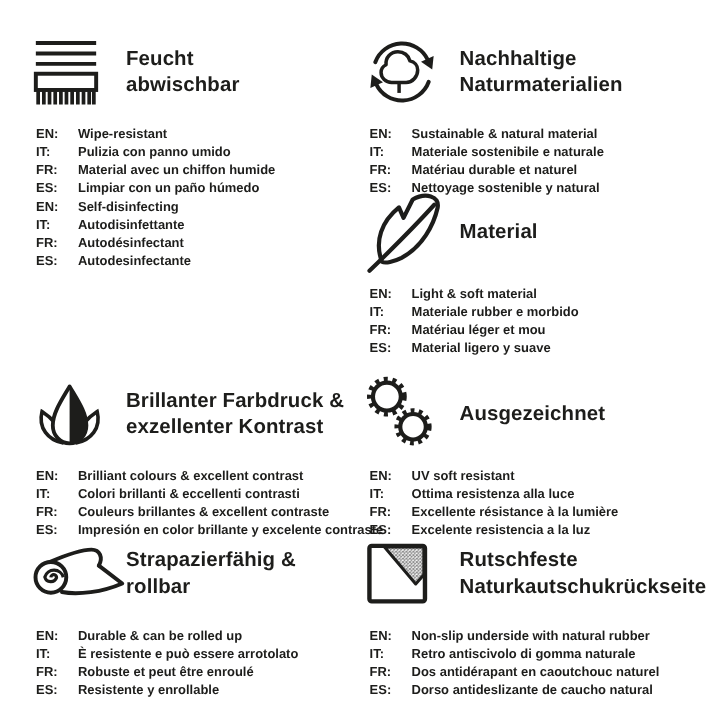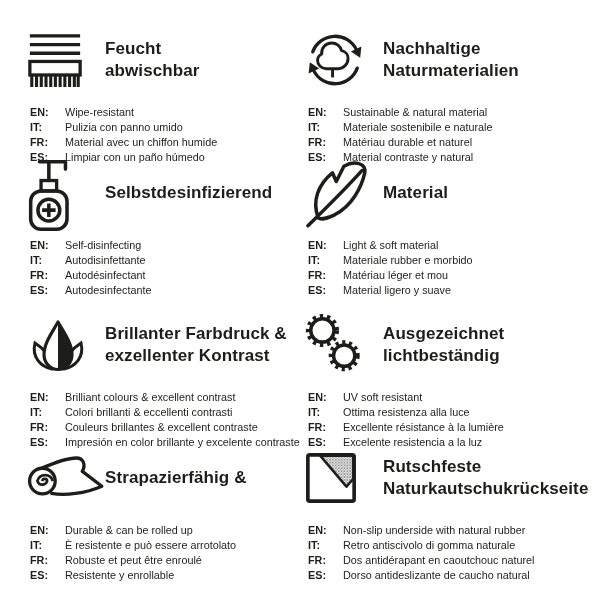--- a/index.html
+++ b/index.html
@@ -8,21 +8,21 @@
          display:grid;grid-template-columns:272px 1fr;grid-template-rows:133px 152px 133px auto;column-gap:6px;}
   .feature{overflow:visible;}
   .head{height:72px;display:flex;align-items:center;}
   .icon-box{flex:0 0 66px;width:66px;display:flex;align-items:center;justify-content:flex-start;}
   .icon-box svg{display:block;overflow:visible;}
   .title{margin:0 0 0 13px;font-size:17px;font-weight:700;line-height:1.27;letter-spacing:.1px;}
   .title span{display:block;white-space:nowrap;}
   .langs{list-style:none;margin:9px 0 0 0;padding:0 0 0 4px;}
   .langs li{display:flex;font-size:10.8px;line-height:15px;}
   .ll{flex:0 0 35px;width:35px;font-weight:700;}
-  .lt{font-weight:400;white-space:nowrap;text-align:center;}
+  .lt{font-weight:700;white-space:nowrap;text-align:center;}
   svg *{vector-effect:none;}
   .st{stroke:#1d1d1b;fill:none;}
 </style>
 </head>
 <body>
 
 <div class="sheet">
 
   <section class="feature">
     <div class="head">
@@ -83,41 +83,26 @@
       <li>
           <span class="ll">IT:</span>
           <span class="lt">Materiale sostenibile e naturale</span>
         </li>
       <li>
           <span class="ll">FR:</span>
           <span class="lt">Matériau durable et naturel</span>
         </li>
       <li>
           <span class="ll">ES:</span>
-          <span class="lt">Material contraste y natural</span>
-        </li>
-    </ul>
-  </section>
-
-  <section class="feature">
-    <div class="head">
-      <div class="icon-box">
-        <svg width="54" height="82" viewBox="0 0 52 78">
-          <path class="st" stroke-width="3.4" stroke-linecap="round" stroke-linejoin="round" d="M13 9 H38 V16 M22 27 V9"></path>
-          <rect class="st" x="14.5" y="27" width="15" height="10" stroke-width="3.2"></rect>
-          <rect class="st" x="4.5" y="37" width="35" height="37" rx="10" stroke-width="3.4"></rect>
-          <circle class="st" cx="22" cy="55.5" r="10.5" stroke-width="3.4"></circle>
-          <path class="st" stroke-width="3.4" d="M22 49 V62 M15.5 55.5 H28.5"></path>
-        </svg>
-      </div>
-      <h2 class="title">
-        <span>Selbstdesinfizierend</span>
-        <span></span>
-      </h2>
-    </div>
+          <span class="lt">Nettoyage sostenible y natural</span>
+        </li>
+    </ul>
+  </section>
+
+  <section class="feature">
     <ul class="langs">
       <li>
           <span class="ll">EN:</span>
           <span class="lt">Self-disinfecting</span>
         </li>
       <li>
           <span class="ll">IT:</span>
           <span class="lt">Autodisinfettante</span>
         </li>
       <li>
@@ -203,21 +188,20 @@
       <div class="icon-box">
         <svg width="62" height="62" viewBox="0 0 64 64">
           <circle class="st" cx="19" cy="17" r="12" stroke-width="3.6"></circle>
           <circle class="st" cx="19" cy="17" r="14.6" stroke-width="5" stroke-dasharray="3.4 3.9"></circle>
           <circle class="st" cx="41.5" cy="43" r="11" stroke-width="3.6"></circle>
           <circle class="st" cx="41.5" cy="43" r="13.5" stroke-width="5" stroke-dasharray="3.2 3.6"></circle>
         </svg>
       </div>
       <h2 class="title">
         <span>Ausgezeichnet</span>
-        <span>lichtbeständig</span>
       </h2>
     </div>
     <ul class="langs">
       <li>
           <span class="ll">EN:</span>
           <span class="lt">UV soft resistant</span>
         </li>
       <li>
           <span class="ll">IT:</span>
           <span class="lt">Ottima resistenza alla luce</span>
@@ -238,20 +222,21 @@
       <div class="icon-box">
         <svg width="82" height="56" viewBox="0 0 80 54">
           <circle class="st" cx="16" cy="30" r="12.5" stroke-width="3.2"></circle>
           <path class="st" stroke-width="2.6" d="M16 30 a2.3 2.3 0 0 1 4.6 0.3 a5 5 0 0 1 -9.5 -0.5 a7.8 7.8 0 0 1 15 0.2"></path>
           <path class="st" stroke-width="3.2" stroke-linecap="round" d="M15 17.6 C28 12 42 7.5 49 7.5 C56 7.5 58.5 14 55 20.5"></path>
           <path class="st" stroke-width="3.2" stroke-linecap="round" stroke-linejoin="round" d="M55 20.5 L74 35 C58 42 38 44.5 25 42"></path>
         </svg>
       </div>
       <h2 class="title">
         <span>Strapazierfähig &amp;</span>
+        <span>rollbar</span>
       </h2>
     </div>
     <ul class="langs">
       <li>
           <span class="ll">EN:</span>
           <span class="lt">Durable &amp; can be rolled up</span>
         </li>
       <li>
           <span class="ll">IT:</span>
           <span class="lt">È resistente e può essere arrotolato</span>

